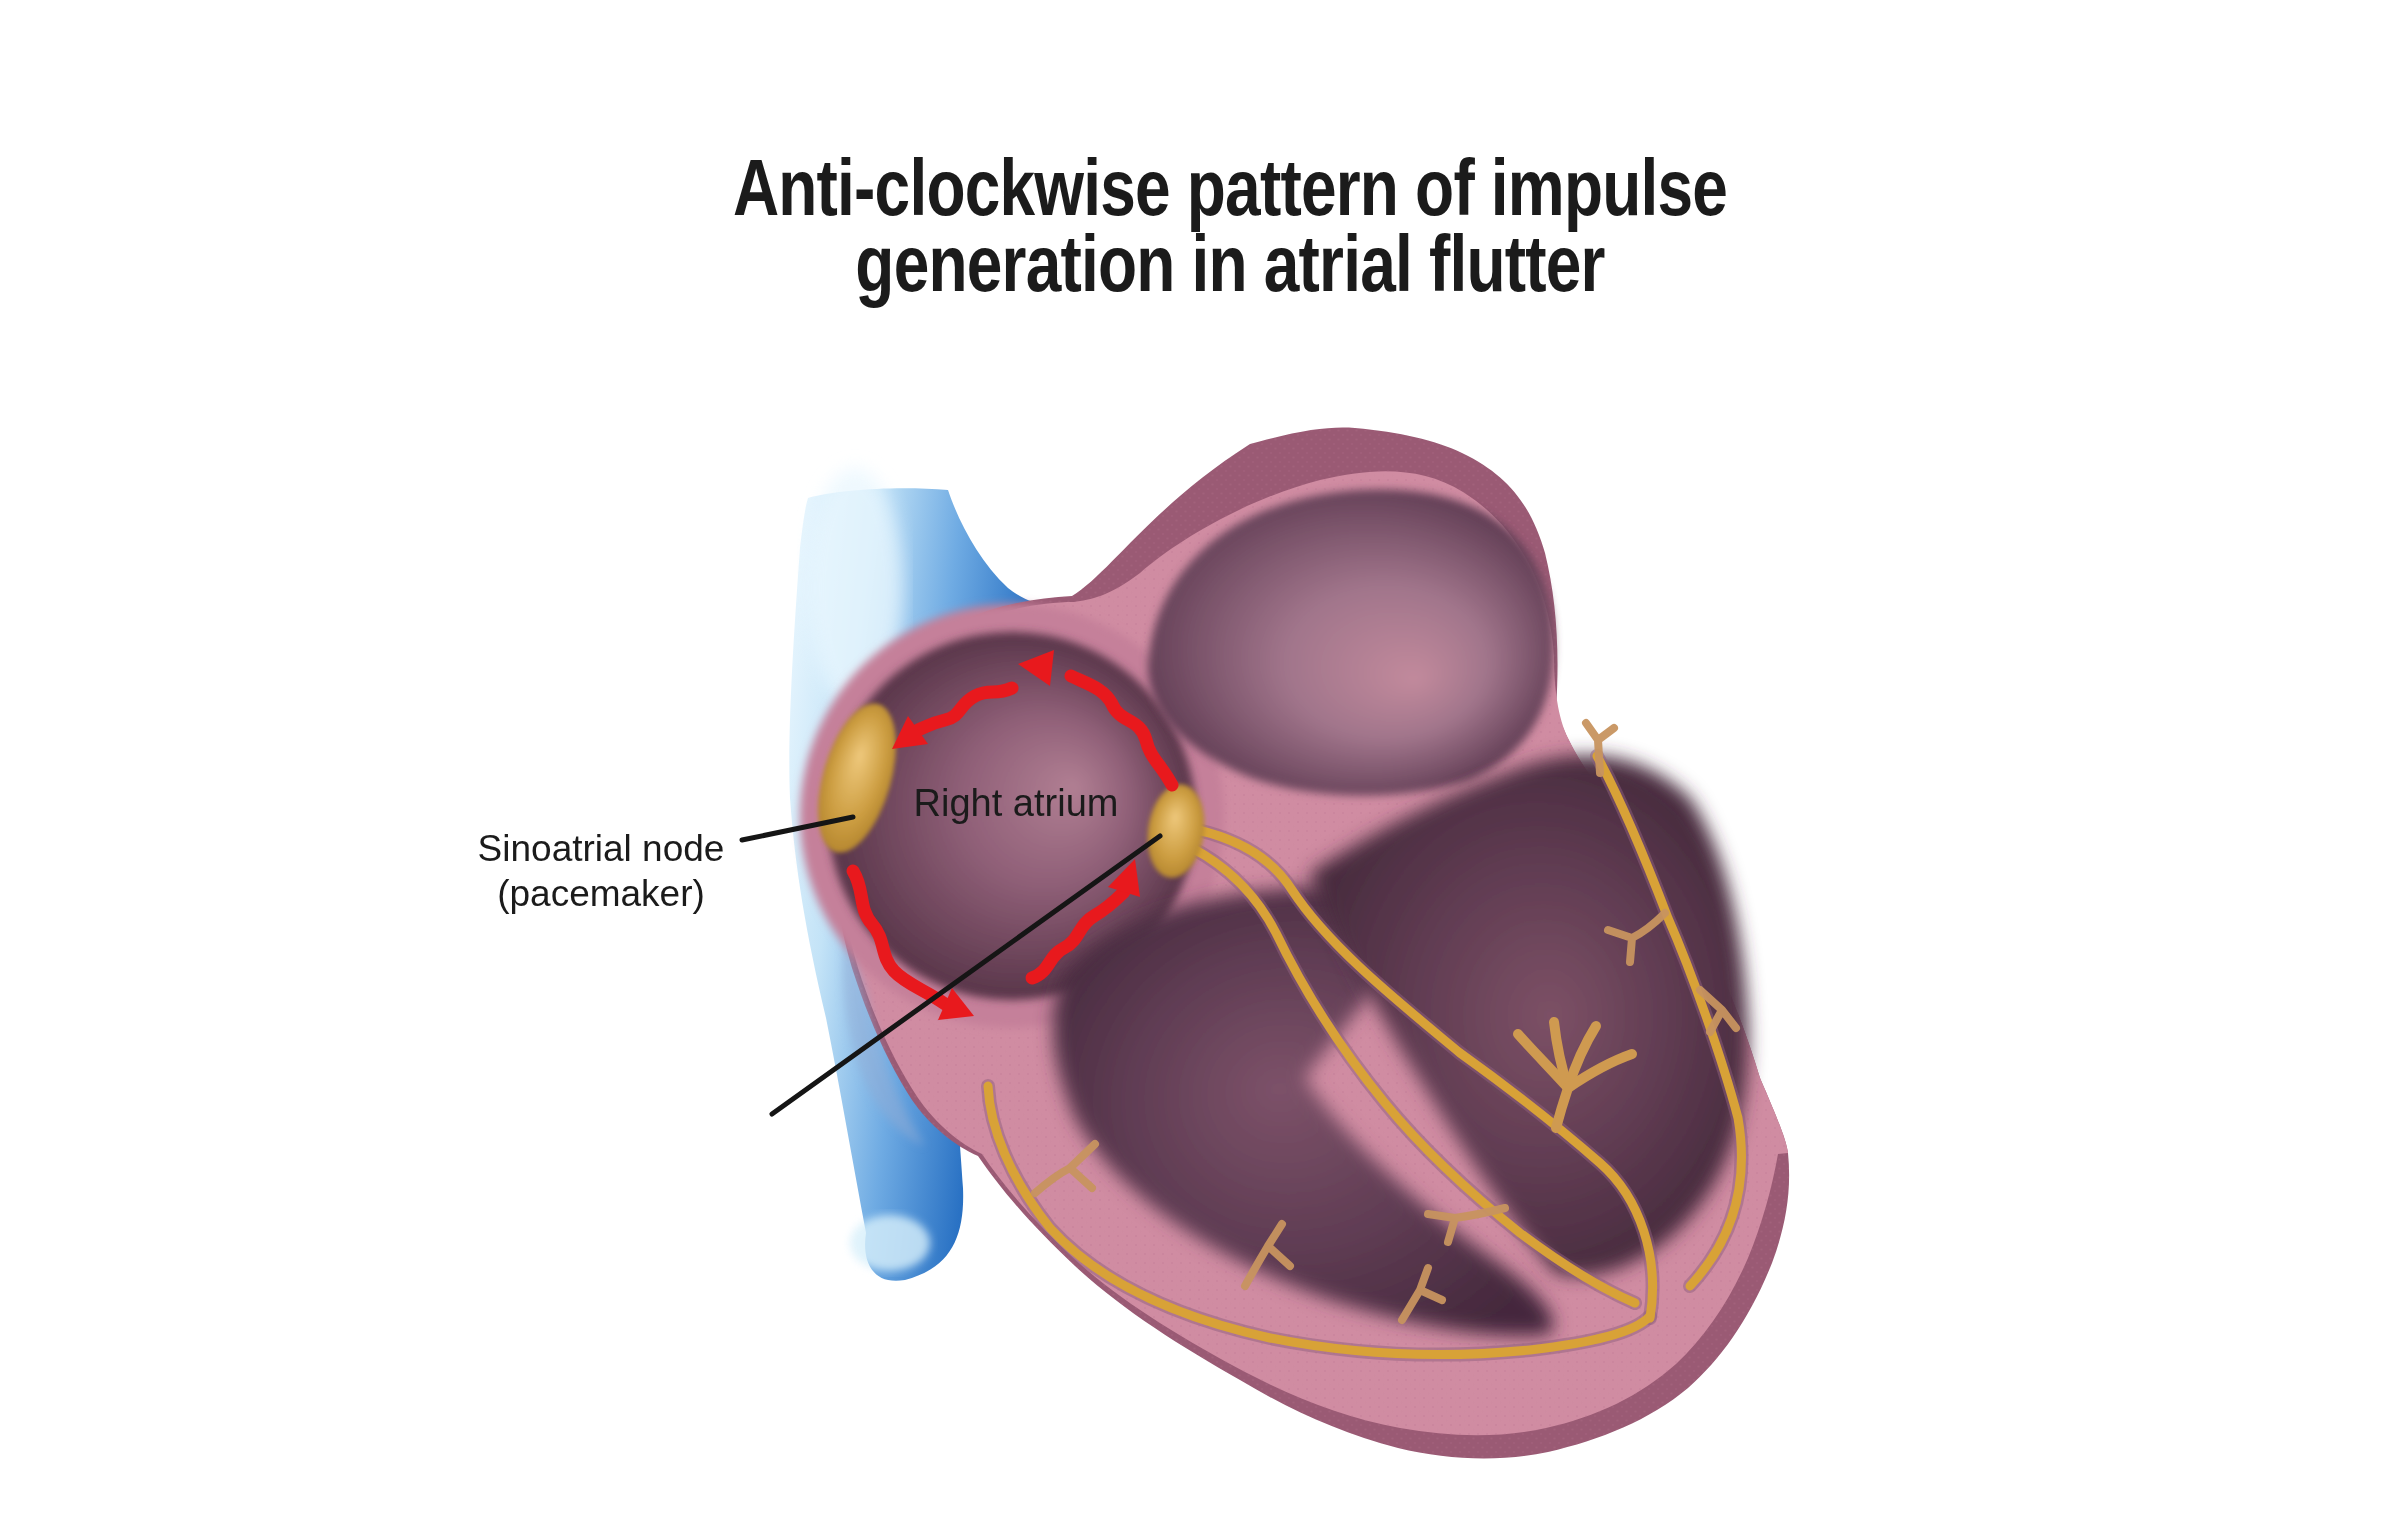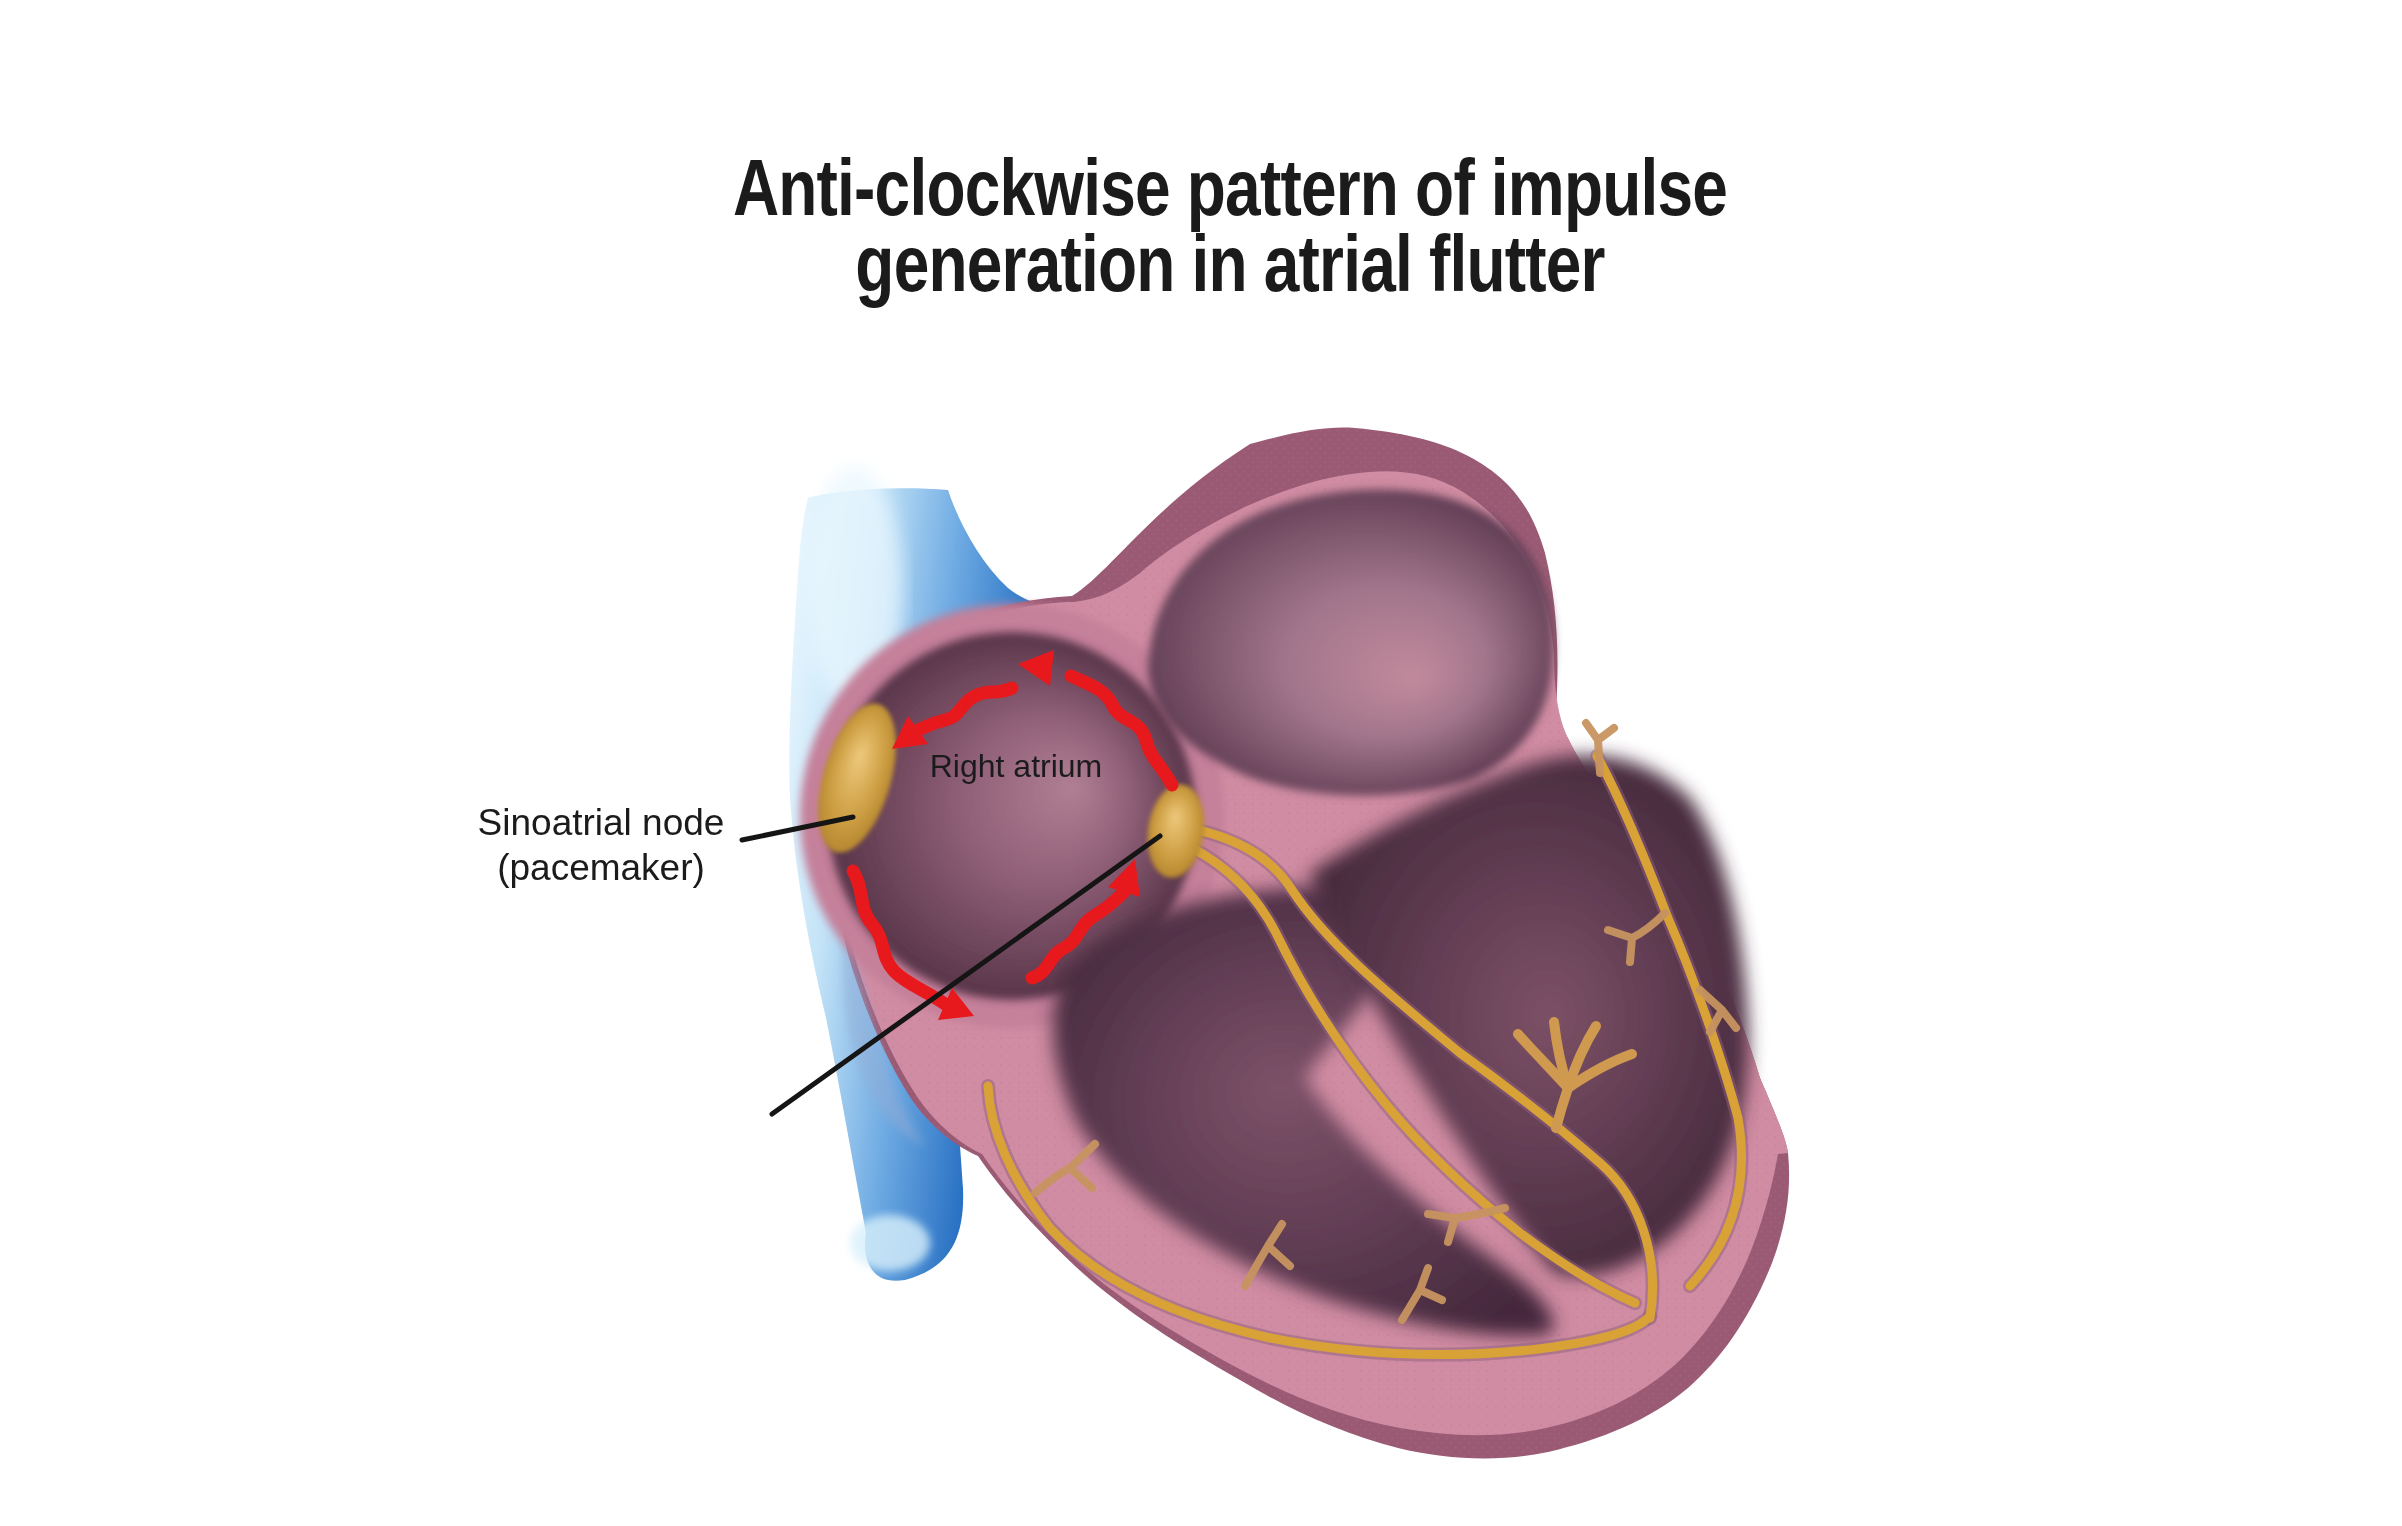--- a/index.html
+++ b/index.html
@@ -4,22 +4,22 @@
 <style>
   html,body{margin:0;padding:0;background:#fff;}
   #canvas{position:relative;width:2402px;height:1526px;background:#fff;overflow:hidden;
           font-family:"Liberation Sans","DejaVu Sans",sans-serif;margin-top:28px;}
   #art{position:absolute;left:0;top:0;width:2402px;height:1526px;}
   .txt{position:absolute;color:var(--text-color,#1b1b1b);white-space:nowrap;}
   #title{left:600px;top:122px;width:1260px;text-align:center;
          font-size:80px;font-weight:bold;line-height:76px;letter-spacing:-1px;
          transform:scaleX(0.80);transform-origin:50% 0;}
   .lbl{font-size:37px;line-height:45px;text-align:center;transform:translateX(-50%);}
-  #sa-label{left:601px;top:772px;}
-  #ra-label{left:1016px;top:720px;font-size:32px;transform:translateX(-50%);}
+  #sa-label{left:601px;top:798px;}
+  #ra-label{left:1016px;top:754px;font-size:38px;transform:translateX(-50%);}
   #av-label{left:607px;top:1056px;}
   .gold-back{stroke:#8f5f7d;stroke-opacity:.5;fill:none;stroke-width:14;stroke-linecap:round;}
   .gold{stroke:var(--fiber-color,#d8a237);fill:none;stroke-width:9;stroke-linecap:round;}
   .twig{stroke:var(--twig-color,#c7935f);fill:none;stroke-width:8;stroke-linecap:round;stroke-opacity:.95;}
   .red{stroke:var(--impulse-color,#e8191d);fill:none;stroke-width:13;stroke-linecap:round;}
   .redhead{fill:var(--impulse-color,#e8191d);stroke:none;}
   .leader{stroke:var(--leader-color,#151515);stroke-width:5;stroke-linecap:round;}
 </style>
 </head>
 <body>

